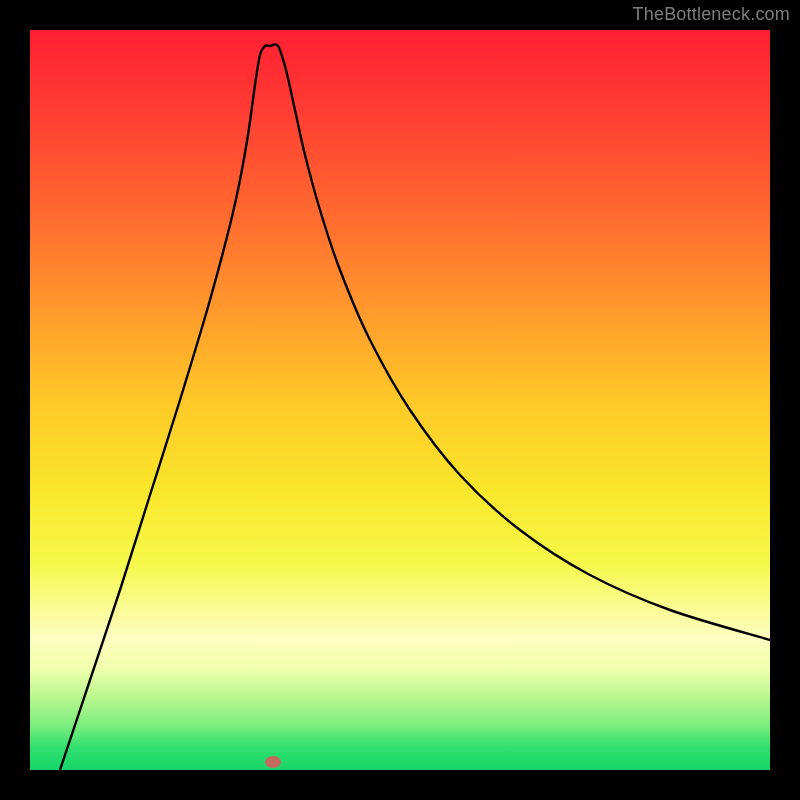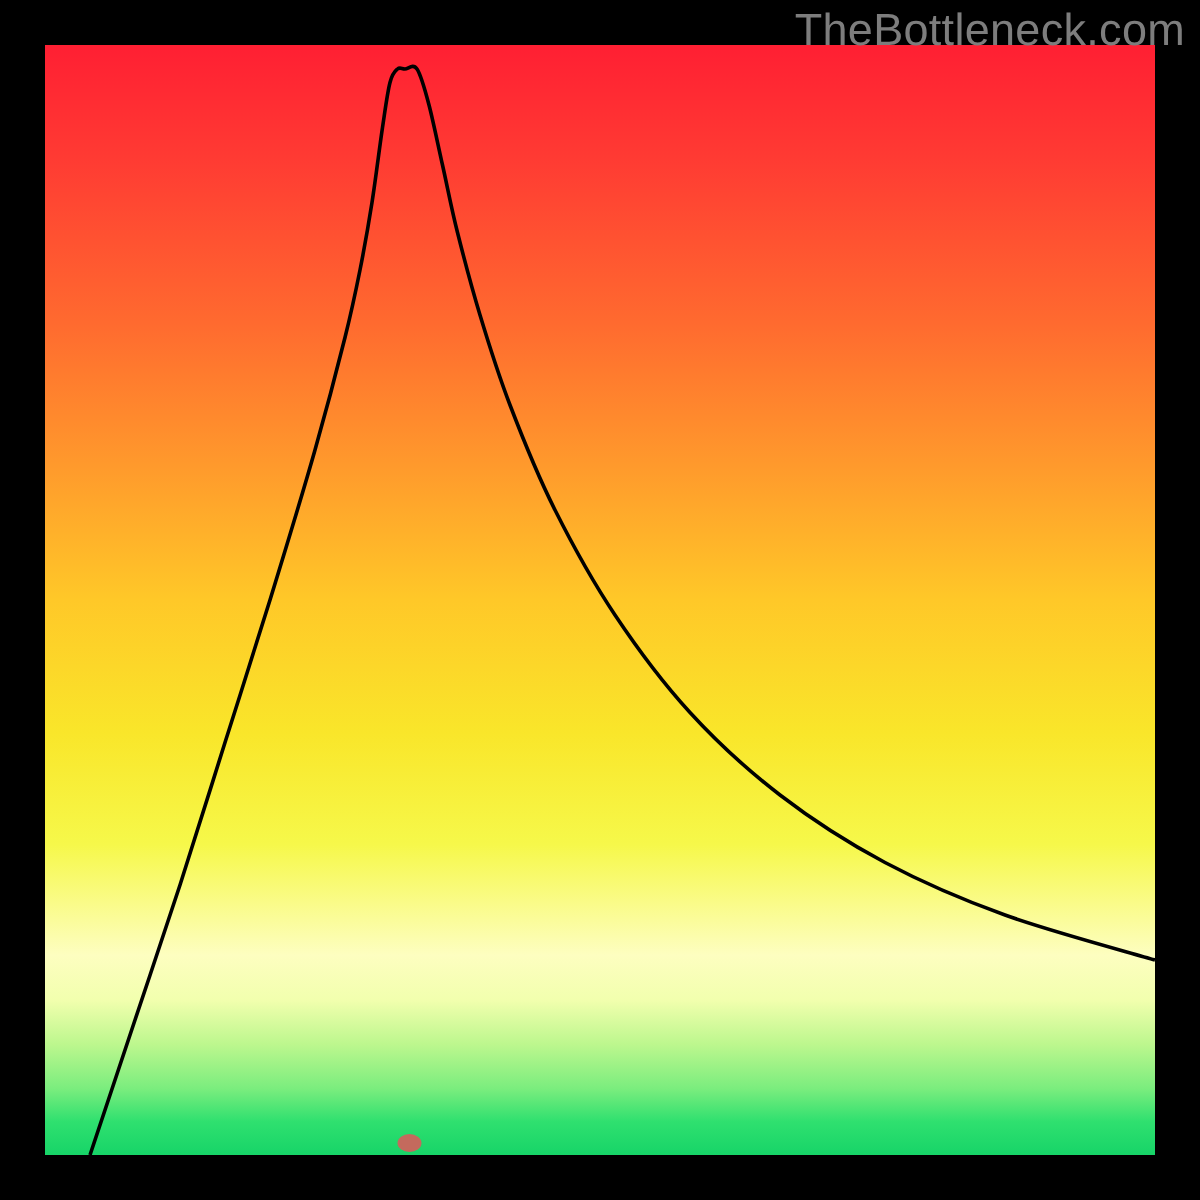--- a/index.html
+++ b/index.html
@@ -53,21 +53,21 @@
     height: 12px;
     border-radius: 50% / 50%;
     background: #c46a5d;
     transform: translate(-50%, -50%);
   }
   .attribution {
     position: absolute;
     top: 4px;
     right: 10px;
     font-family: Arial, Helvetica, sans-serif;
-    font-size: 30px;
+    font-size: 18px;
     color: #7d7d7d;
     letter-spacing: 0.2px;
   }
 </style>
 </head>
 <body>
 
 <div class="frame">
   <div class="plot">
     <svg class="curve-svg" viewBox="0 0 740 740" preserveAspectRatio="none">

